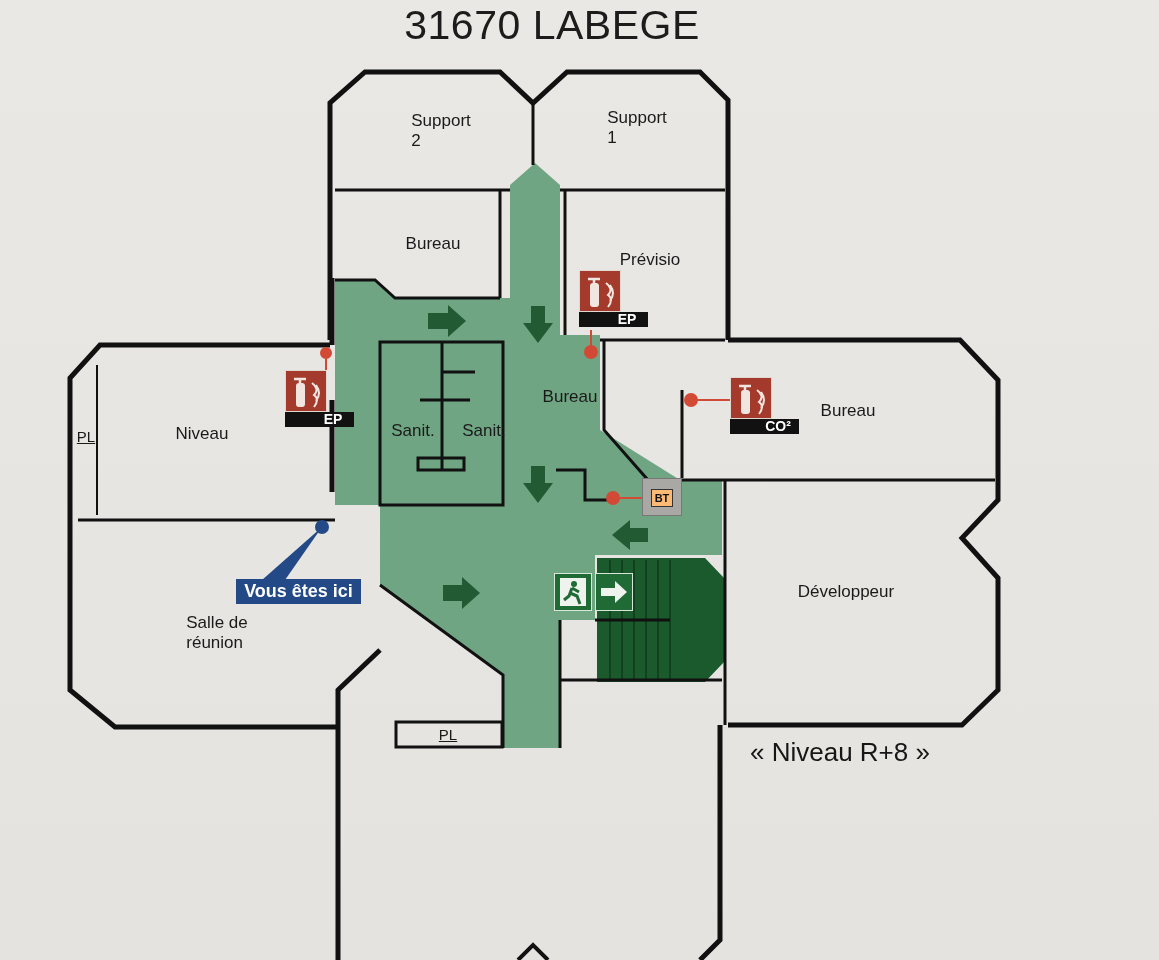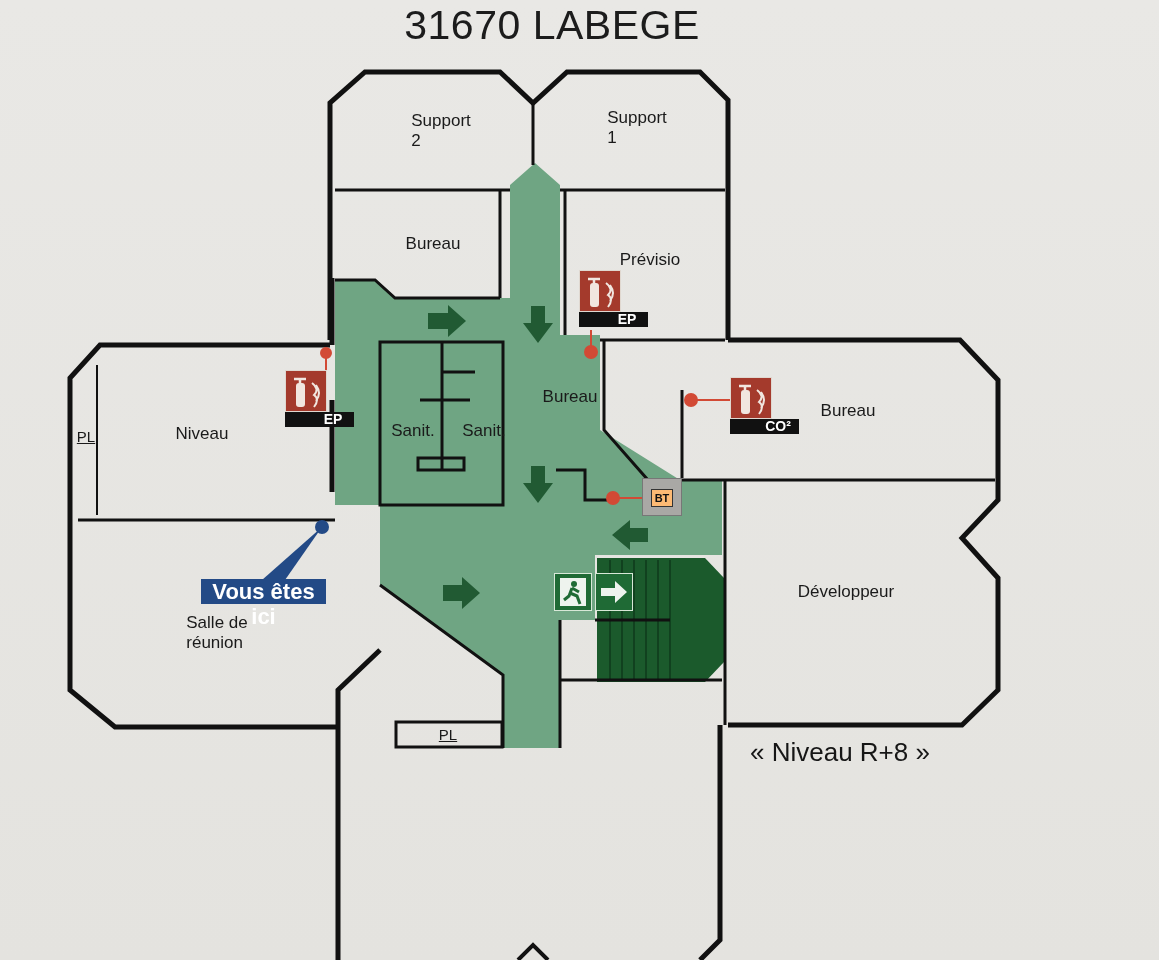--- a/index.html
+++ b/index.html
@@ -21,22 +21,22 @@
     position: absolute; left: 750px; top: 737px;
     font-size: 26px; color: #161616;
   }
   svg.plan { position: absolute; left: 0; top: 0; }
   .room-label {
     position: absolute; font-size: 17px; color: #1a1a1a; text-align: left;
     line-height: 20px; white-space: pre-line; transform: translate(-50%, -50%);
   }
   .small-label { font-size: 15px; text-decoration: underline; }
   .you-are-here {
-    position: absolute; left: 201px; top: 579px; width: 125px; height: 25px;
-    background: #234a86; color: #fff; font-weight: bold; font-size: 22px;
+    position: absolute; left: 236px; top: 579px; width: 125px; height: 25px;
+    background: #234a86; color: #fff; font-weight: bold; font-size: 18px;
     line-height: 25px; text-align: center;
   }
   .ext {
     position: absolute; width: 42px; height: 56px;
   }
   .ext .sign {
     width: 42px; height: 42px; background: #a43a2c; border: 1px solid #e0d8d0;
     box-sizing: border-box; position: relative;
   }
   .ext .cap {

